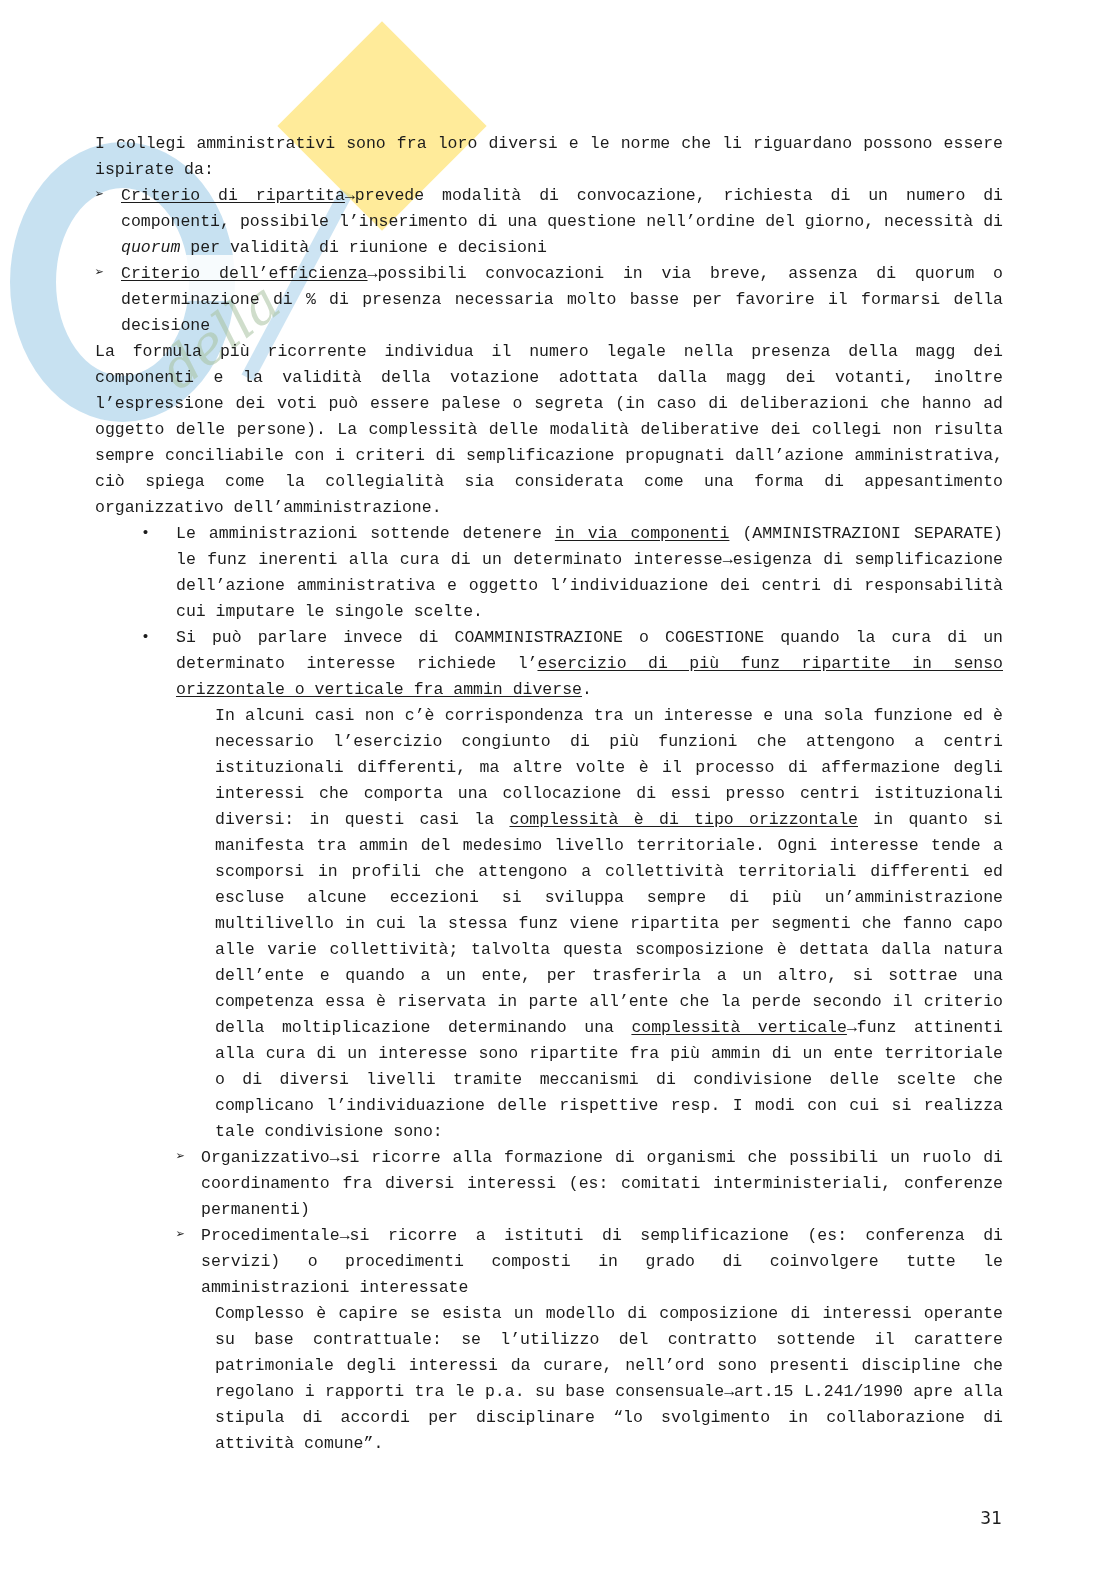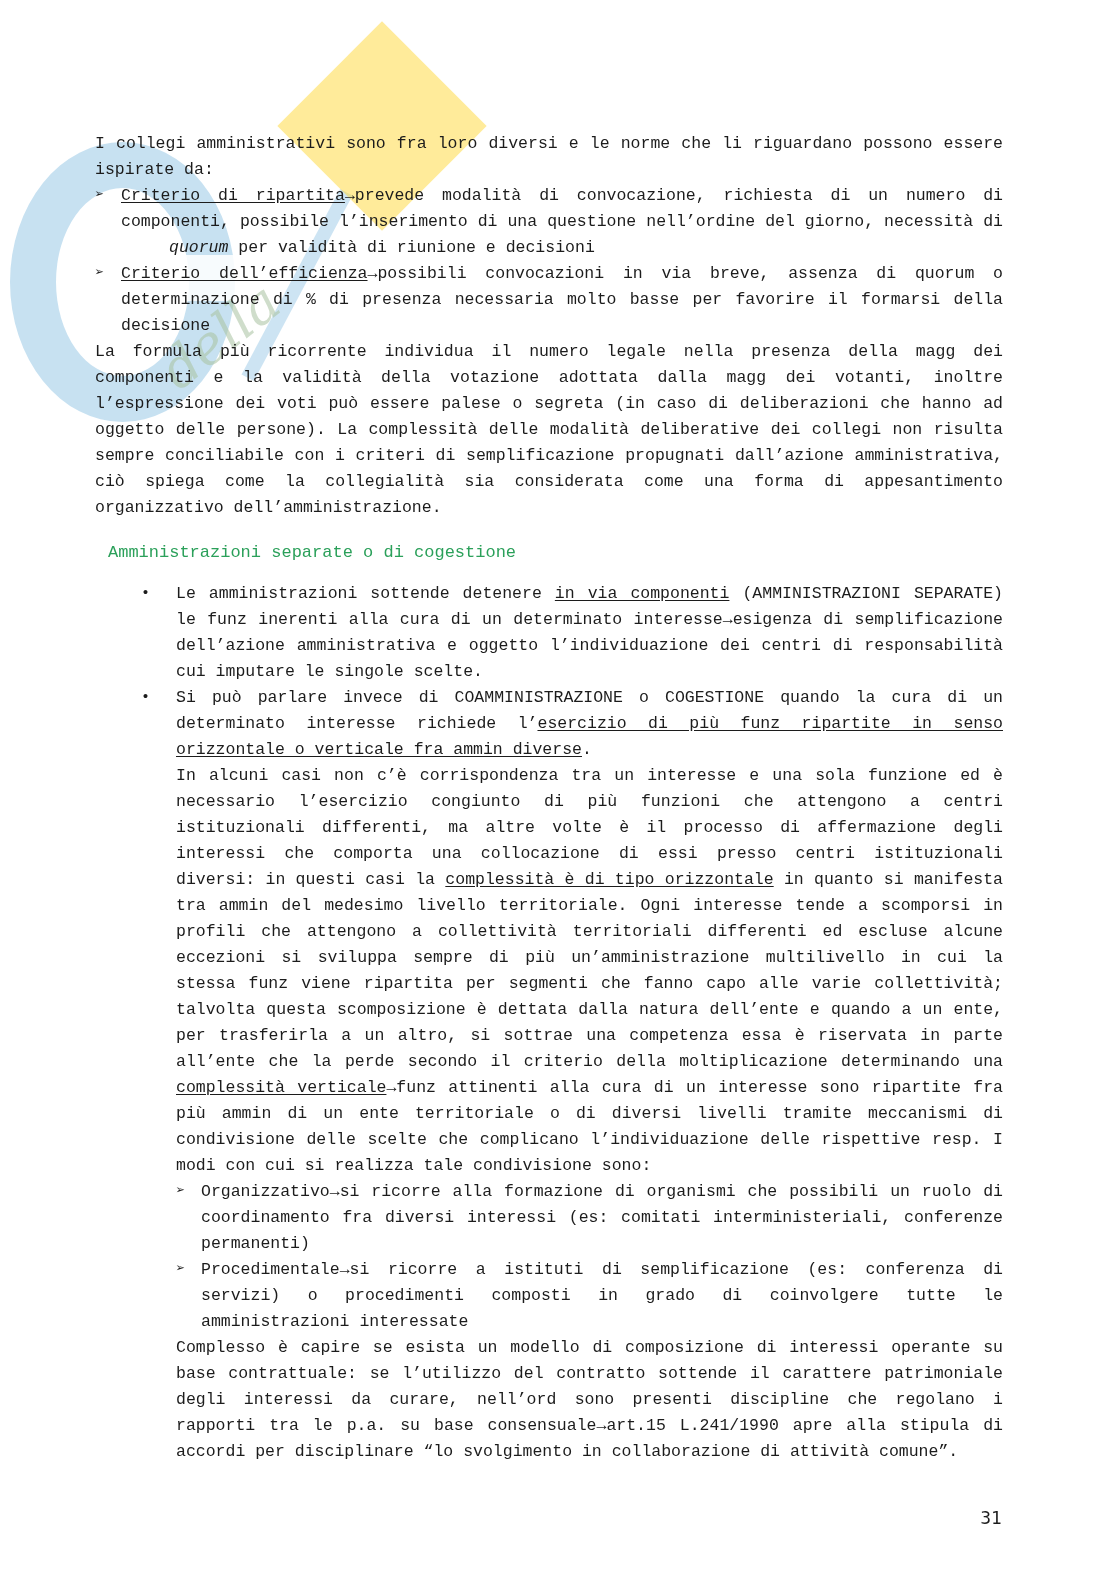--- a/index.html
+++ b/index.html
@@ -40,25 +40,25 @@
   }
 
   
   .content {
     position:absolute; left:95px; top:131px; width:908px; z-index:2;
     font-size:16.5px; line-height:26px;
   }
   .block { margin:0;font-family:Liberation Mono, monospace; }
   .runs { text-align:justify; font-weight:400; }
   .u { text-decoration:underline; text-underline-offset:2px; }
-  .i { font-style:italic;margin-left:48px; }
+  .i { font-style:italic; }
   .b { font-weight:bold; }
 
   .b-p    { }
-  .b-cont { margin-left:81px; }
+  .b-cont { margin-left:120px; }
 
   .b-arrow1 { display:flex; }
   .b-arrow1 > .marker { flex:0 0 26px; }
 
   .b-arrow2 { display:flex; margin-left:81px; }
   .b-arrow2 > .marker { flex:0 0 25px; }
 
   .b-dot { display:flex; margin-left:46px; }
   .b-dot > .marker { flex:0 0 35px; }
 
@@ -96,23 +96,20 @@
         <span class="marker">➢</span>
         <p class="runs"><span class="u">Criterio di ripartita</span><span class="b">→</span><span>prevede modalità di convocazione, richiesta di un numero di componenti, possibile l’inserimento di una questione nell’ordine del giorno, necessità di </span><span class="i">quorum</span><span> per validità di riunione e decisioni</span></p>
       </div>
       <div class="block b-arrow1">
         <span class="marker">➢</span>
         <p class="runs"><span class="u">Criterio dell’efficienza</span><span class="b">→</span><span>possibili convocazioni in via breve, assenza di quorum o determinazione di % di presenza necessaria molto basse per favorire il formarsi della decisione</span></p>
       </div>
       <div class="block b-p">
         <p class="runs"><span>La formula più ricorrente individua il numero legale nella presenza della magg dei componenti e la validità della votazione adottata dalla magg dei votanti, inoltre l’espressione dei voti può essere palese o segreta (in caso di deliberazioni che hanno ad oggetto delle persone). La complessità delle modalità deliberative dei collegi non risulta sempre conciliabile con i criteri di semplificazione propugnati dall’azione amministrativa, ciò spiega come la collegialità sia considerata come una forma di appesantimento organizzativo dell’amministrazione.</span></p>
       </div>
-      <div class="block b-heading">
-        <h2 class="runs"><span>Amministrazioni separate o di cogestione</span></h2>
-      </div>
       <div class="block b-dot">
         <span class="marker">•</span>
         <p class="runs"><span>Le amministrazioni sottende detenere </span><span class="u">in via componenti</span><span> (AMMINISTRAZIONI SEPARATE) le funz inerenti alla cura di un determinato interesse</span><span class="b">→</span><span>esigenza di semplificazione dell’azione amministrativa e oggetto l’individuazione dei centri di responsabilità cui imputare le singole scelte.</span></p>
       </div>
       <div class="block b-dot">
         <span class="marker">•</span>
         <p class="runs"><span>Si può parlare invece di COAMMINISTRAZIONE o COGESTIONE quando la cura di un determinato interesse richiede l’</span><span class="u">esercizio di più funz ripartite in senso orizzontale o verticale fra ammin diverse</span><span>.</span></p>
       </div>
       <div class="block b-cont">
         <p class="runs"><span>In alcuni casi non c’è corrispondenza tra un interesse e una sola funzione ed è necessario l’esercizio congiunto di più funzioni che attengono a centri istituzionali differenti, ma altre volte è il processo di affermazione degli interessi che comporta una collocazione di essi presso centri istituzionali diversi: in questi casi la </span><span class="u">complessità è di tipo orizzontale</span><span> in quanto si manifesta tra ammin del medesimo livello territoriale. Ogni interesse tende a scomporsi in profili che attengono a collettività territoriali differenti ed escluse alcune eccezioni si sviluppa sempre di più un’amministrazione multilivello in cui la stessa funz viene ripartita per segmenti che fanno capo alle varie collettività; talvolta questa scomposizione è dettata dalla natura dell’ente e quando a un ente, per trasferirla a un altro, si sottrae una competenza essa è riservata in parte all’ente che la perde secondo il criterio della moltiplicazione determinando una </span><span class="u">complessità verticale</span><span class="b">→</span><span>funz attinenti alla cura di un interesse sono ripartite fra più ammin di un ente territoriale o di diversi livelli tramite meccanismi di condivisione delle scelte che complicano l’individuazione delle rispettive resp. I modi con cui si realizza tale condivisione sono:</span></p>

